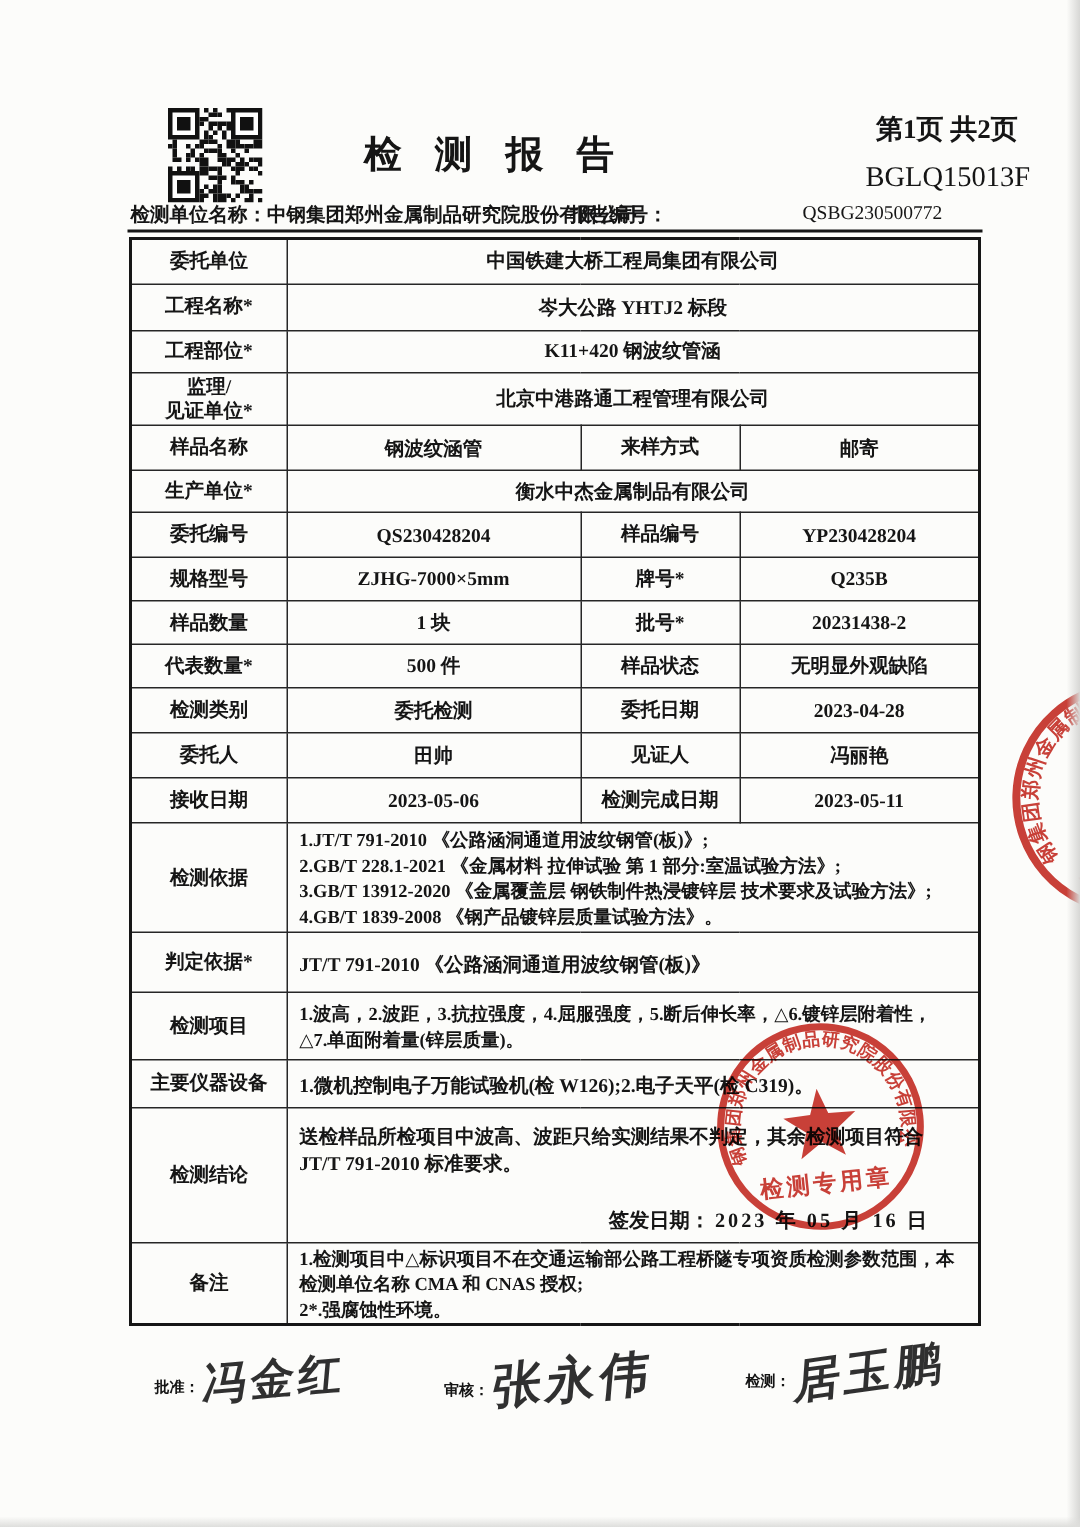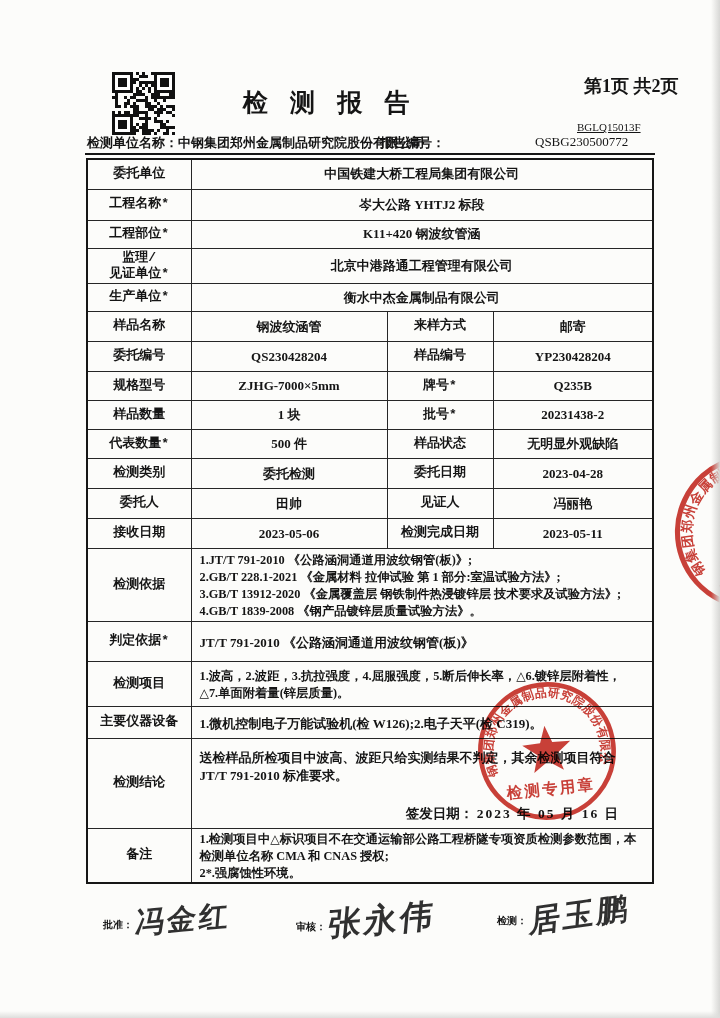--- a/index.html
+++ b/index.html
@@ -5,33 +5,33 @@
   html,body{margin:0;padding:0;}
   body{width:720px;height:1018px;background:#e9e9e7;font-family:"Liberation Serif","DejaVu Serif",serif;}
   .page{position:relative;width:720px;height:1018px;background:#fcfcfa;overflow:hidden;color:#151515;}
   .edge-right{position:absolute;top:0;right:0;width:9px;height:100%;background:linear-gradient(to left,#d7d7d5,rgba(215,215,213,0));}
   .edge-bottom{position:absolute;left:0;bottom:0;width:100%;height:7px;background:linear-gradient(to top,#dededc,rgba(222,222,220,0));}
 
   
   .qr{position:absolute;left:112px;top:72px;}
   .title{position:absolute;left:0;right:60px;top:86px;text-align:center;font-size:25px;font-weight:700;letter-spacing:8px;}
   .page-info{position:absolute;left:584px;top:74px;font-size:18px;font-weight:600;white-space:nowrap;}
-  .report-code{position:absolute;left:577px;top:121px;font-size:11px;white-space:nowrap;text-decoration:underline;}
+  .report-code{position:absolute;left:577px;top:108px;font-size:19px;white-space:nowrap;}
   .info-line{position:absolute;left:87px;top:134px;width:600px;font-size:13px;white-space:nowrap;}
   .info-line .b{font-weight:700;margin-top:40px;}
   .info-line .org{font-weight:700;margin-right:24px;}
   .info-line .no-label{font-weight:700;position:absolute;left:293px;}
   .info-line .no-val{position:absolute;left:448px;}
   .rule{position:absolute;left:85px;top:153px;width:570px;height:2px;background:#161616;}
 
   
   table.report{position:absolute;left:86px;top:158px;width:568px;border-collapse:collapse;table-layout:fixed;}
   table.report td{border:1px solid #262626;vertical-align:middle;overflow:hidden;}
   table.report{border:2px solid #161616;}
-  td.lbl{text-align:center;font-weight:700;font-size:13px;line-height:1.25;font-family:Liberation Mono, monospace;}
+  td.lbl{text-align:center;font-weight:700;font-size:13px;line-height:1.25;}
   td.val{text-align:center;font-weight:600;font-size:13px;}
   td.txt{font-weight:600;font-size:12.3px;padding:2px 6px 0 8px;line-height:1.38;vertical-align:middle;}
   td.txt .ln{white-space:nowrap;}
   .signdate{margin-top:20px;text-align:right;padding-right:26px;font-size:13.5px;}
   .signdate .sl{font-weight:700;}
   .signdate .sd{letter-spacing:2px;}
 
   
   .sign-row{position:absolute;left:0;top:884px;width:100%;height:76px;}
   .sig-item{position:absolute;white-space:nowrap;}
@@ -232,29 +232,29 @@
       <td class="lbl">工程部位*</td>
       <td class="val" colspan="3">K11+420 钢波纹管涵</td>
     </tr>
     <tr style="height:33px">
       <td class="lbl">
         <div>监理/</div>
         <div>见证单位*</div>
       </td>
       <td class="val" colspan="3">北京中港路通工程管理有限公司</td>
     </tr>
-    <tr style="height:28px">
-      <td class="lbl">生产单位*</td>
-      <td class="val" colspan="3">衡水中杰金属制品有限公司</td>
-    </tr>
     <tr style="height:30px">
       <td class="lbl">样品名称</td>
       <td class="val">钢波纹涵管</td>
       <td class="lbl">来样方式</td>
       <td class="val">邮寄</td>
+    </tr>
+    <tr style="height:28px">
+      <td class="lbl">生产单位*</td>
+      <td class="val" colspan="3">衡水中杰金属制品有限公司</td>
     </tr>
     <tr style="height:30px">
       <td class="lbl">委托编号</td>
       <td class="val">QS230428204</td>
       <td class="lbl">样品编号</td>
       <td class="val">YP230428204</td>
     </tr>
     <tr style="height:29px">
       <td class="lbl">规格型号</td>
       <td class="val">ZJHG-7000×5mm</td>

